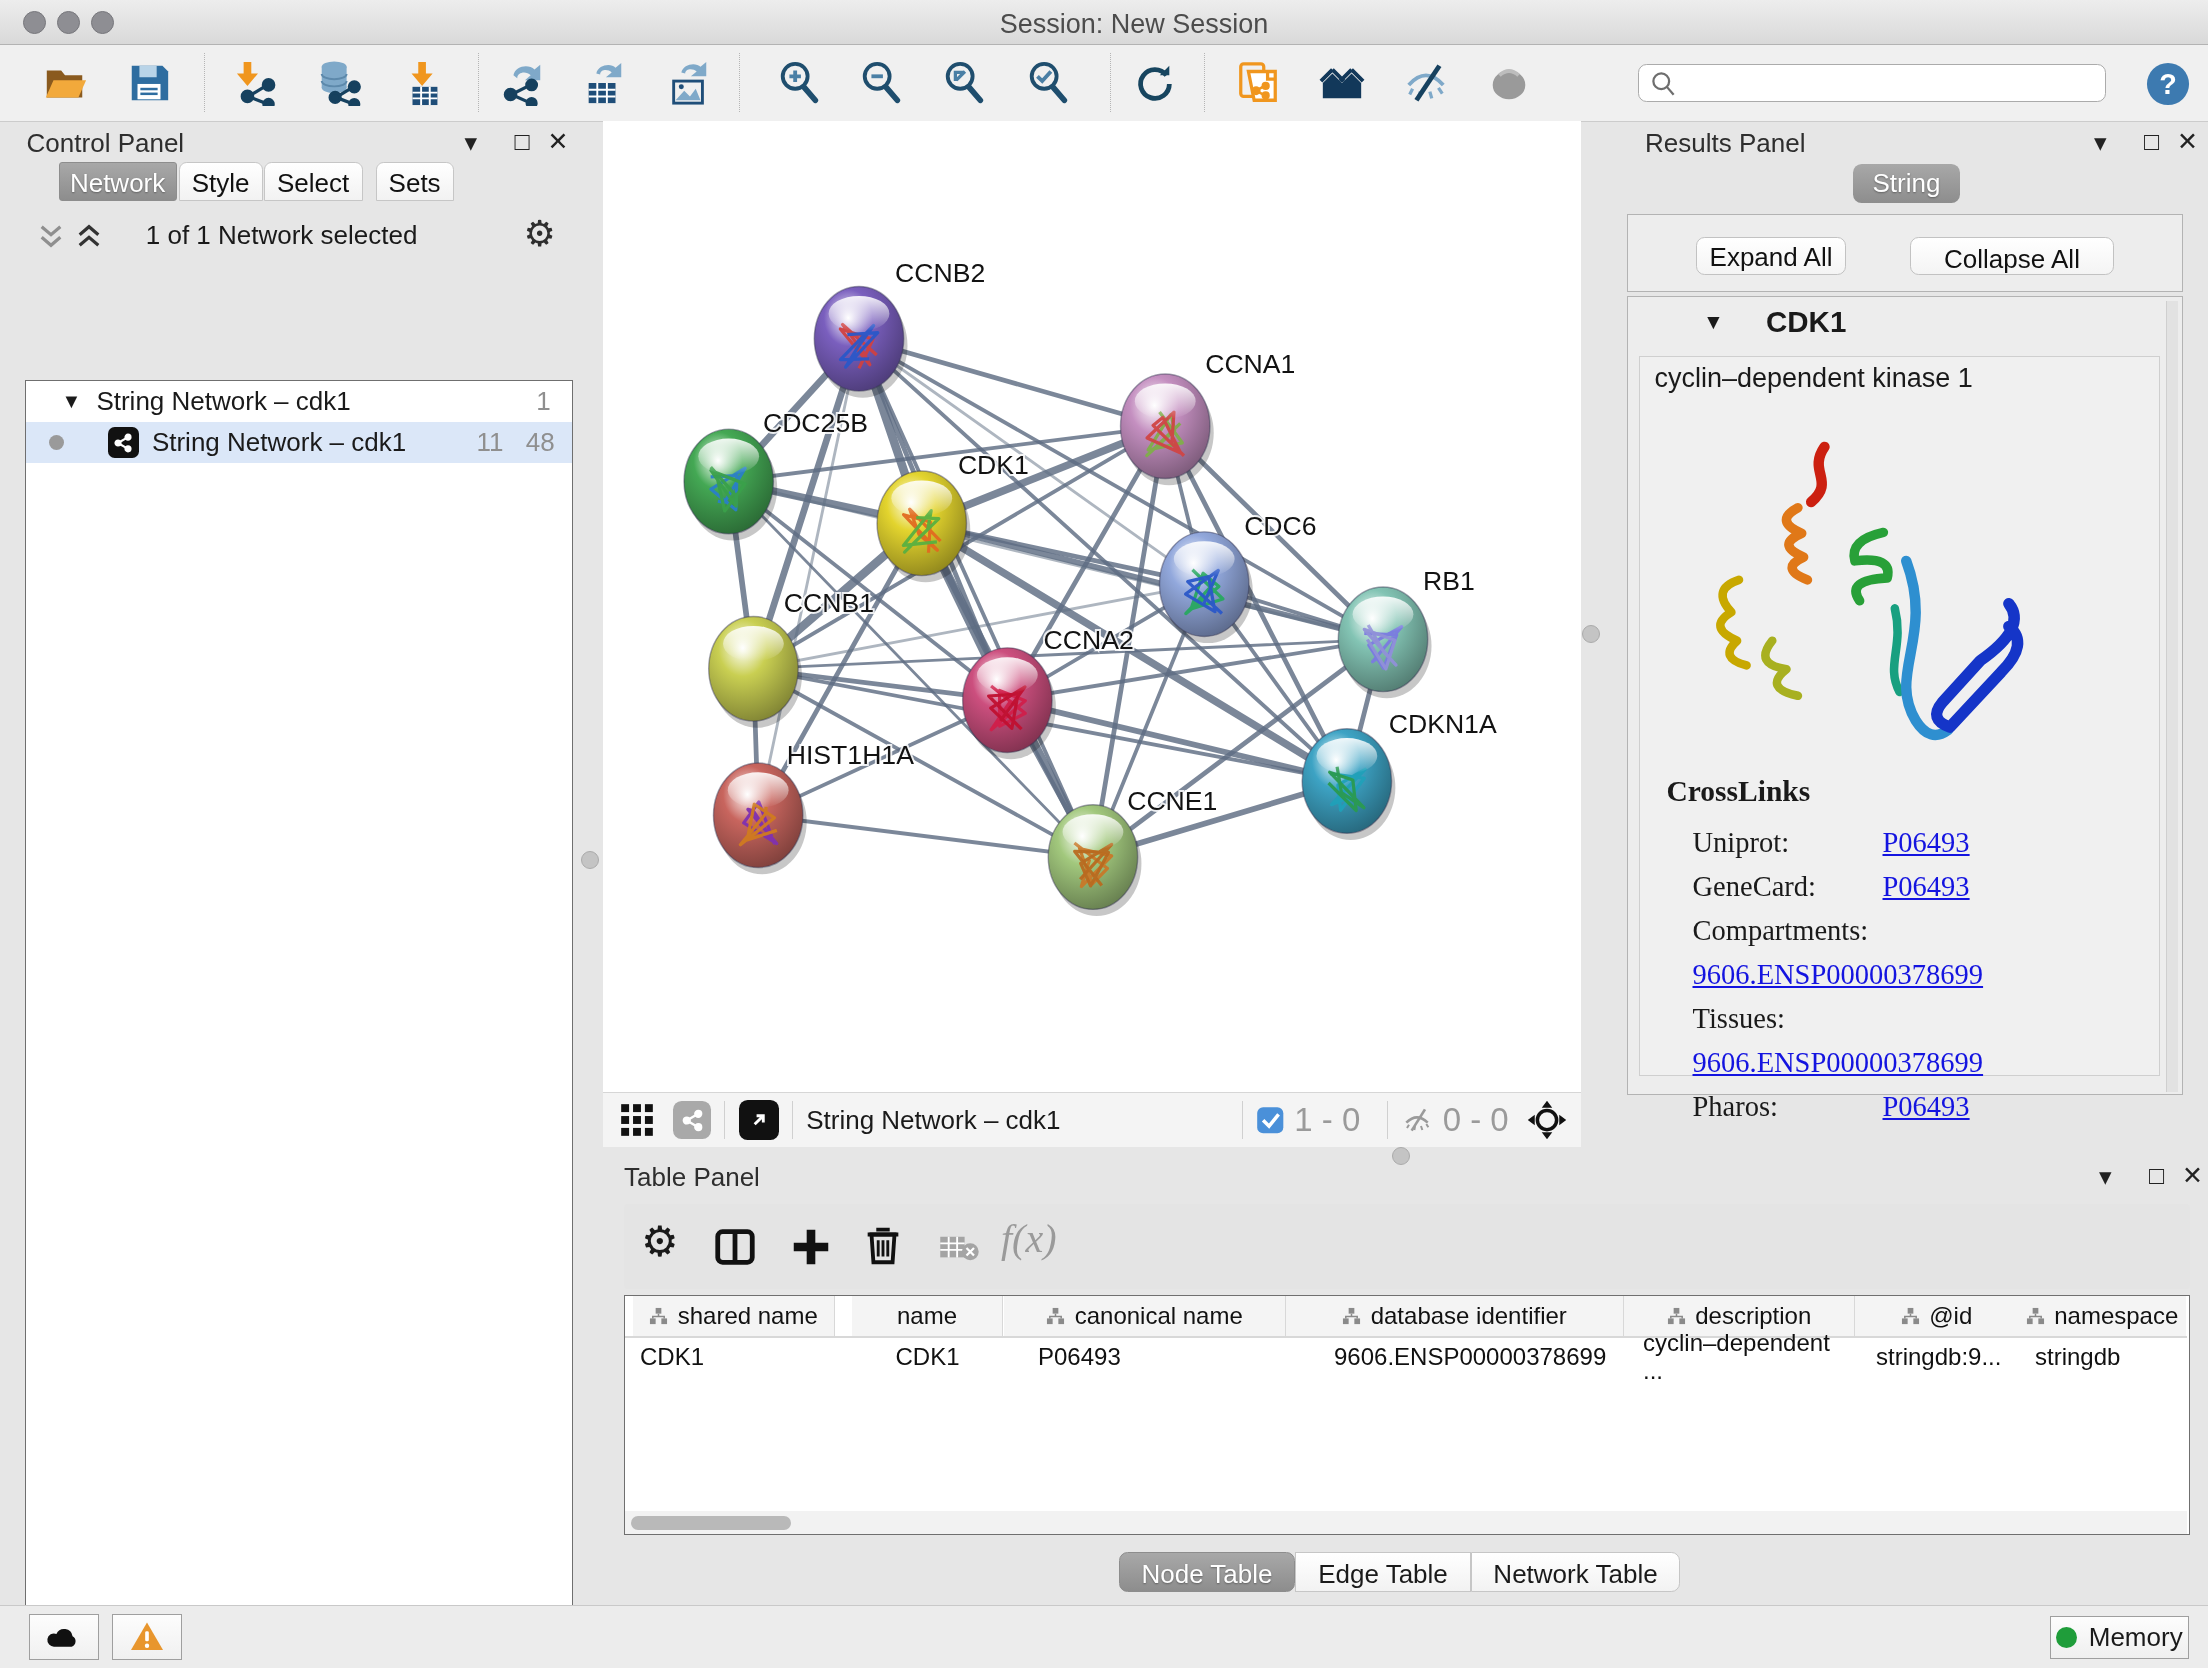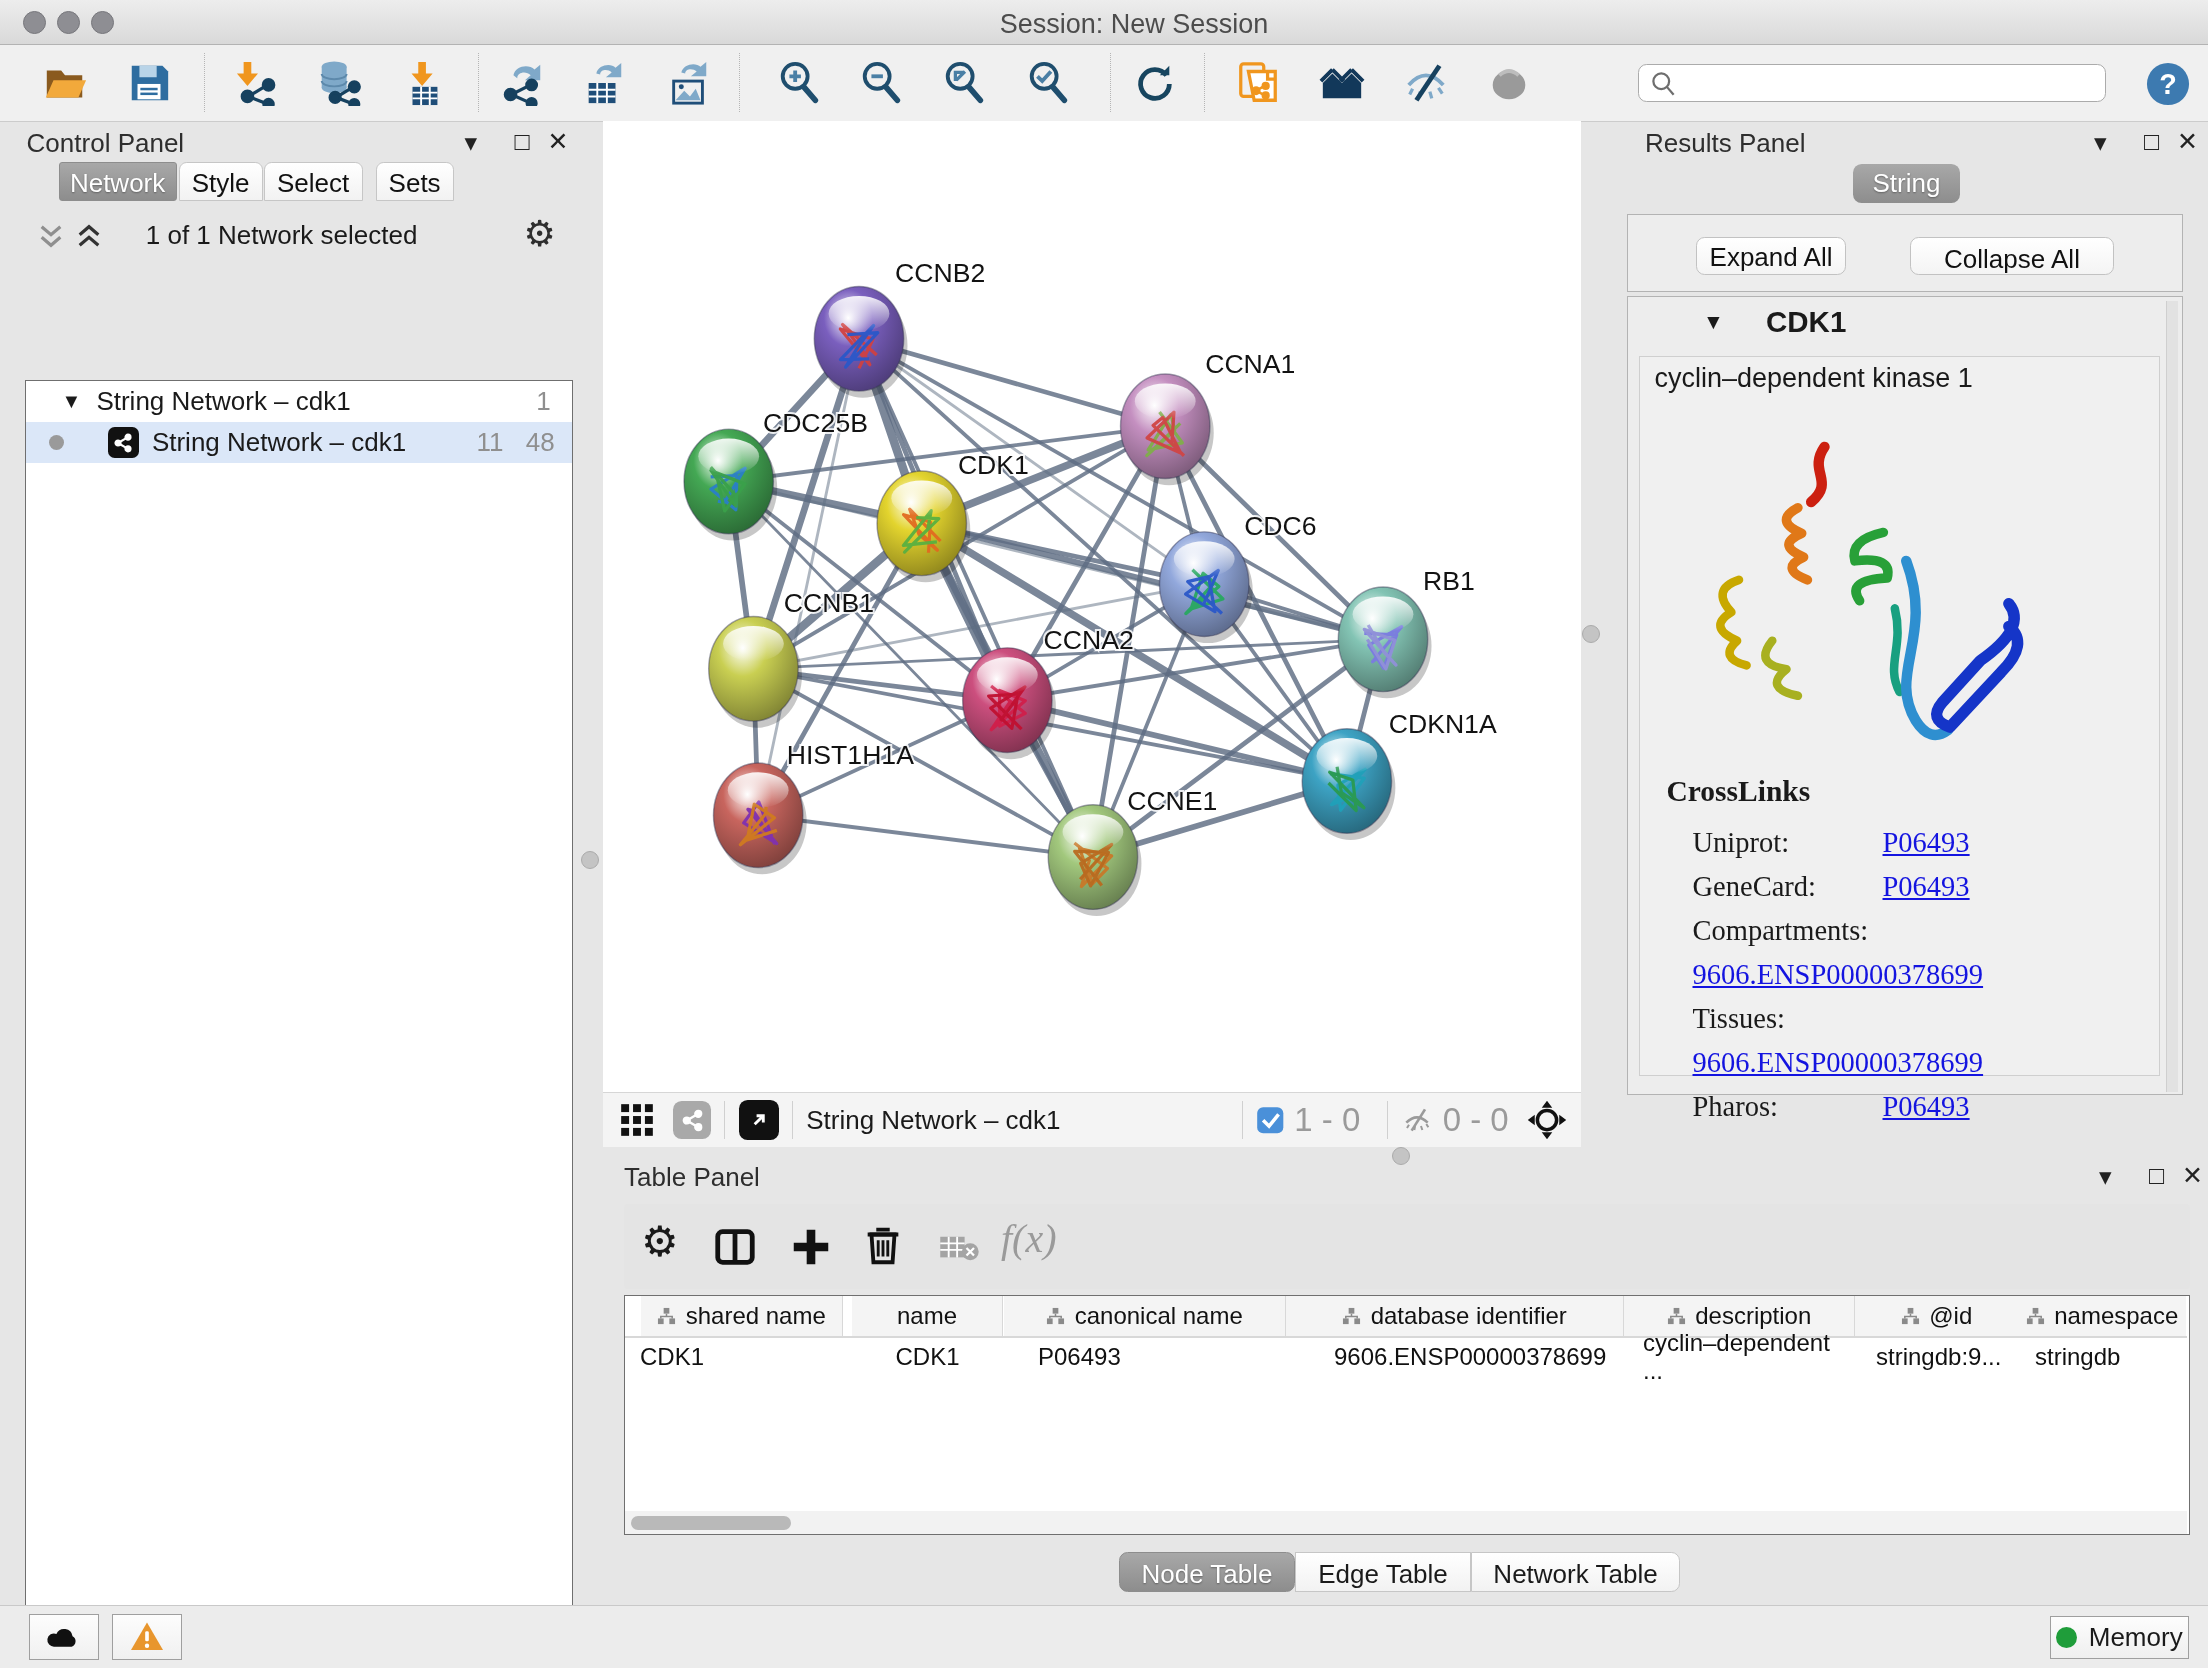--- a/index.html
+++ b/index.html
@@ -588,21 +588,21 @@
         <path d="M2 11h26M2 18h26M11 4v22M20 4v22"></path>
       </g>
     <circle cx="34" cy="20" r="9" fill="#a4a4a4"></circle>
       <path d="M30 16l8 8M38 16l-8 8" stroke="#fff" stroke-width="2.4"></path>
   </svg>
   <span class="abs serif" style="left:377px;top:11.4px;font-size:40px;font-style:italic;color:#9a9a9a">f(x)</span>
 </div>
 
 <div id="node-table" class="abs">
 
-  <div class="th-cell" style="left:16px;width:202px">
+  <div class="th-cell" style="left:8px;width:202px">
       <svg width="19" height="19" viewBox="0 0 20 20">
         <g fill="#8a8a8a">
           <rect x="7" y="1" width="6" height="6"></rect>
           <rect x="1" y="12" width="6" height="6"></rect>
           <rect x="13" y="12" width="6" height="6"></rect>
           <path d="M10 7v3M4 12v-2h12v2" stroke="#8a8a8a" fill="none" stroke-width="1.6"></path>
         </g>
       </svg>
       <span>shared name</span>
     </div>

